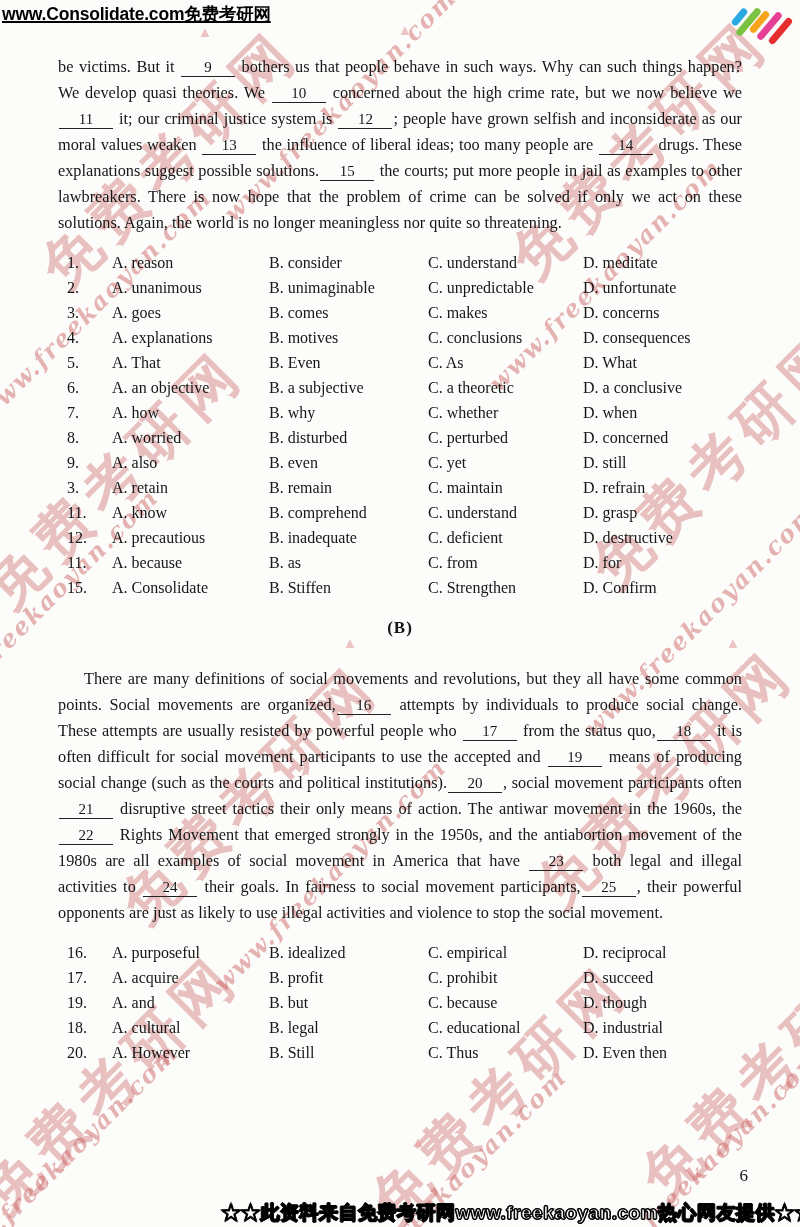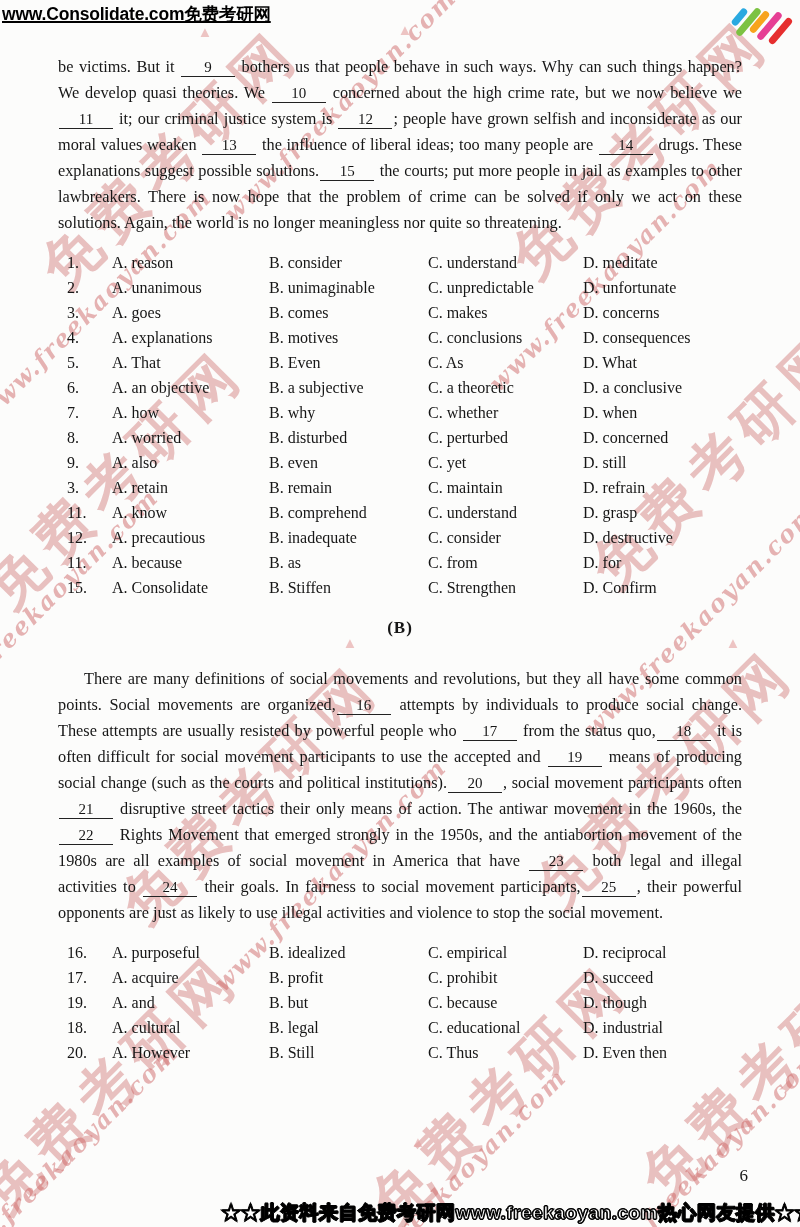--- a/index.html
+++ b/index.html
@@ -177,21 +177,21 @@
         <span class="opt-num">11.</span>
         <span class="opt-a">A. know</span>
         <span class="opt-b">B. comprehend</span>
         <span class="opt-c">C. understand</span>
         <span class="opt-d">D. grasp</span>
       </div>
       <div class="opt-row">
         <span class="opt-num">12.</span>
         <span class="opt-a">A. precautious</span>
         <span class="opt-b">B. inadequate</span>
-        <span class="opt-c">C. consider</span>
+        <span class="opt-c">C. deficient</span>
         <span class="opt-d">D. destructive</span>
       </div>
       <div class="opt-row">
         <span class="opt-num">11.</span>
         <span class="opt-a">A. because</span>
         <span class="opt-b">B. as</span>
         <span class="opt-c">C. from</span>
         <span class="opt-d">D. for</span>
       </div>
       <div class="opt-row">

